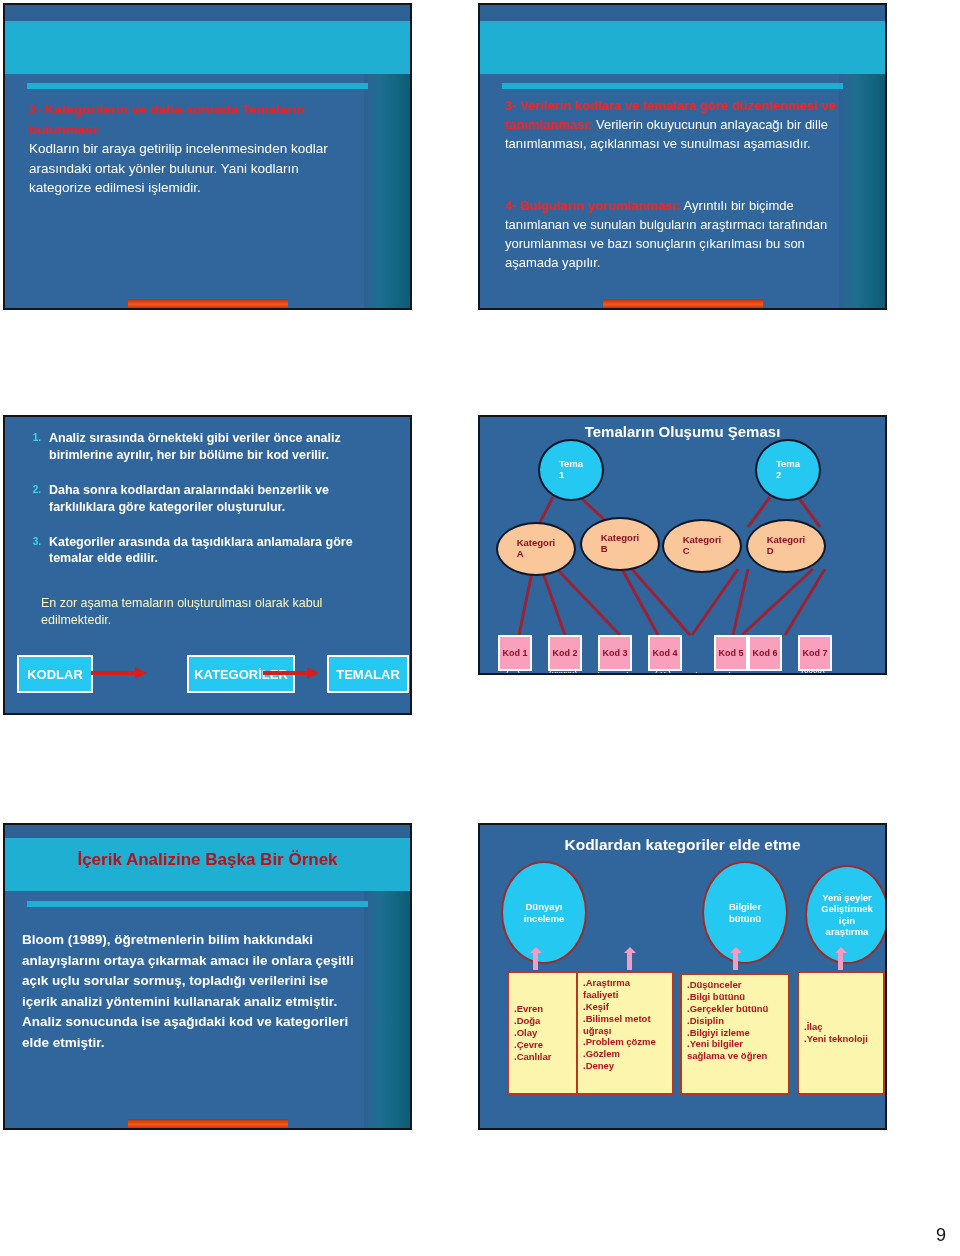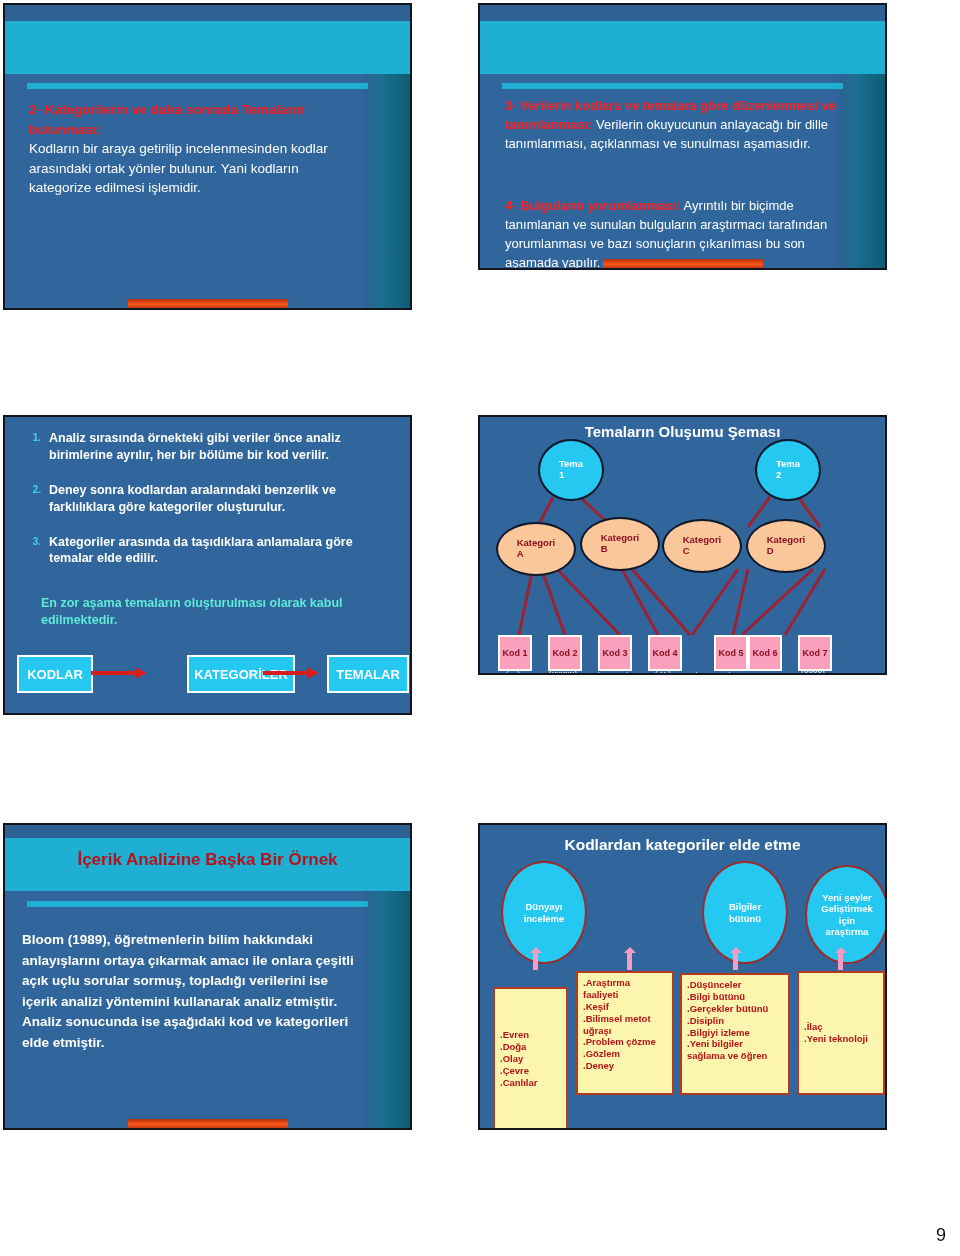--- a/index.html
+++ b/index.html
@@ -21,21 +21,21 @@
 
   .body-txt{position:absolute;color:#ffffff;}
   .hl{color:#FF1A1A;font-weight:bold;}
   .hl2{color:#FF2020;font-weight:bold;}
 
   
   .numlist{position:absolute;}
   .numrow{display:flex;margin-bottom:18px;}
   .numrow .n{color:#3BD6E8;font-weight:bold;font-size:10px;width:22px;flex:0 0 22px;text-align:right;padding-right:8px;padding-top:2px;}
   .numrow .t{color:#ffffff;font-weight:bold;font-size:12.5px;line-height:1.35;}
-  .plainpara{color:#5eead4;font-weight:bold;font-size:12.5px;line-height:1.35;position:absolute;}
+  .plainpara{color:#fef9c3;font-weight:normal;font-size:12.5px;line-height:1.35;position:absolute;}
   .flowbox{position:absolute;background:#25C8F0;border:2px solid #ffffff;color:#ffffff;
      font-weight:bold;font-size:13px;display:flex;align-items:center;justify-content:center;}
 
   
   .schema-title{position:absolute;width:100%;text-align:center;color:#fff;font-weight:bold;font-size:15px;}
   .ell{position:absolute;display:flex;align-items:center;justify-content:center;text-align:left;
       border-radius:50%;border:2px solid #0f172a;line-height:1.15;font-weight:bold;}
   .ell.tema{background:#25C8F0;color:#ffffff;font-size:9.5px;}
   .ell.kat{background:#FAC79A;color:#8C1123;font-size:9.5px;}
   .kodbox{position:absolute;background:#F9A0BC;border:2px solid #ffffff;color:#8C1123;
@@ -62,21 +62,21 @@
   <div class="topband" style="top:16px;height:53px;"></div>
   <div class="rightcol" style="width:46px;top:69px;"></div>
   <div class="accentbar" style="left:22px;top:78px;width:341px;"></div>
   <div class="body-txt" style="left:24px;top:95px;width:330px;font-size:13.5px;line-height:1.45;">
     <span class="hl">2- Kategorilerin ve daha sonrada Temaların bulunması:</span><br>
     <span>Kodların bir araya getirilip incelenmesinden kodlar arasındaki ortak yönler bulunur. Yani kodların kategorize edilmesi işlemidir.</span>
   </div>
   <div class="redbar" style="left:123px;bottom:0;width:160px;"></div>
 </div>
 
-<div class="slide" style="left:478px;top:3px;width:409px;height:267px;">
+<div class="slide" style="left:478px;top:3px;width:409px;height:307px;">
   <div class="topgap" style="top:0;height:16px;"></div>
   <div class="topband" style="top:16px;height:53px;"></div>
   <div class="rightcol" style="width:46px;top:69px;"></div>
   <div class="accentbar" style="left:22px;top:78px;width:341px;"></div>
   <div class="body-txt" style="left:25px;top:92px;width:335px;font-size:13px;line-height:1.45;">
     <span class="hl2">3- Verilerin kodlara ve temalara göre düzenlenmesi ve tanımlanması:</span><span> Verilerin okuyucunun anlayacağı bir dille tanımlanması, açıklanması ve sunulması aşamasıdır.</span>
   </div>
   <div class="body-txt" style="left:25px;top:192px;width:335px;font-size:13px;line-height:1.45;">
     <span class="hl2">4- Bulguların yorumlanması:</span><span> Ayrıntılı bir biçimde tanımlanan ve sunulan bulguların araştırmacı tarafından yorumlanması ve bazı sonuçların çıkarılması bu son aşamada yapılır.</span>
   </div>
@@ -84,21 +84,21 @@
 </div>
 
 <div class="slide" style="left:3px;top:415px;width:409px;height:300px;">
   <div class="numlist" style="left:14px;top:13px;width:372px;">
     <div class="numrow">
       <div class="n">1.</div>
       <div class="t">Analiz sırasında örnekteki gibi veriler önce analiz birimlerine ayrılır, her bir bölüme bir kod verilir.</div>
     </div>
     <div class="numrow" style="margin-top:14px;">
       <div class="n">2.</div>
-      <div class="t">Deney sonra kodlardan aralarındaki benzerlik ve farklılıklara göre kategoriler oluşturulur.</div>
+      <div class="t">Daha sonra kodlardan aralarındaki benzerlik ve farklılıklara göre kategoriler oluşturulur.</div>
     </div>
     <div class="numrow" style="margin-top:14px;">
       <div class="n">3.</div>
       <div class="t">Kategoriler arasında da taşıdıklara anlamalara  göre temalar elde edilir.</div>
     </div>
   </div>
   <div class="plainpara" style="left:36px;top:178px;width:340px;">En zor aşama temaların oluşturulması olarak kabul edilmektedir.</div>
 
   <div class="flowbox" style="left:12px;top:238px;width:72px;height:34px;">KODLAR</div>
   <svg style="position:absolute;left:86px;top:248px;" width="58" height="16">
@@ -197,21 +197,21 @@
   <div class="s6-ell" style="left:325px;top:40px;width:80px;height:95px;white-space:pre-line;">Yeni şeyler
 Geliştirmek
 için
 araştırma</div>
 
   <div class="uparrow" style="left:53px;top:127px;height:18px;"></div>
   <div class="uparrow" style="left:147px;top:127px;height:18px;"></div>
   <div class="uparrow" style="left:253px;top:127px;height:18px;"></div>
   <div class="uparrow" style="left:358px;top:127px;height:18px;"></div>
 
-  <div class="s6-box" style="left:13px;top:146px;width:75px;height:144px;display:flex;align-items:center;margin-top:16px;">.Evren
+  <div class="s6-box" style="left:27px;top:146px;width:75px;height:124px;display:flex;align-items:center;">.Evren
 .Doğa
 .Olay
 .Çevre
 .Canlılar</div>
   <div class="s6-box" style="left:200px;top:148px;width:110px;height:122px;">.Düşünceler
 .Bilgi bütünü
 .Gerçekler bütünü
 .Disiplin
 .Bilgiyi izleme
 .Yeni bilgiler

